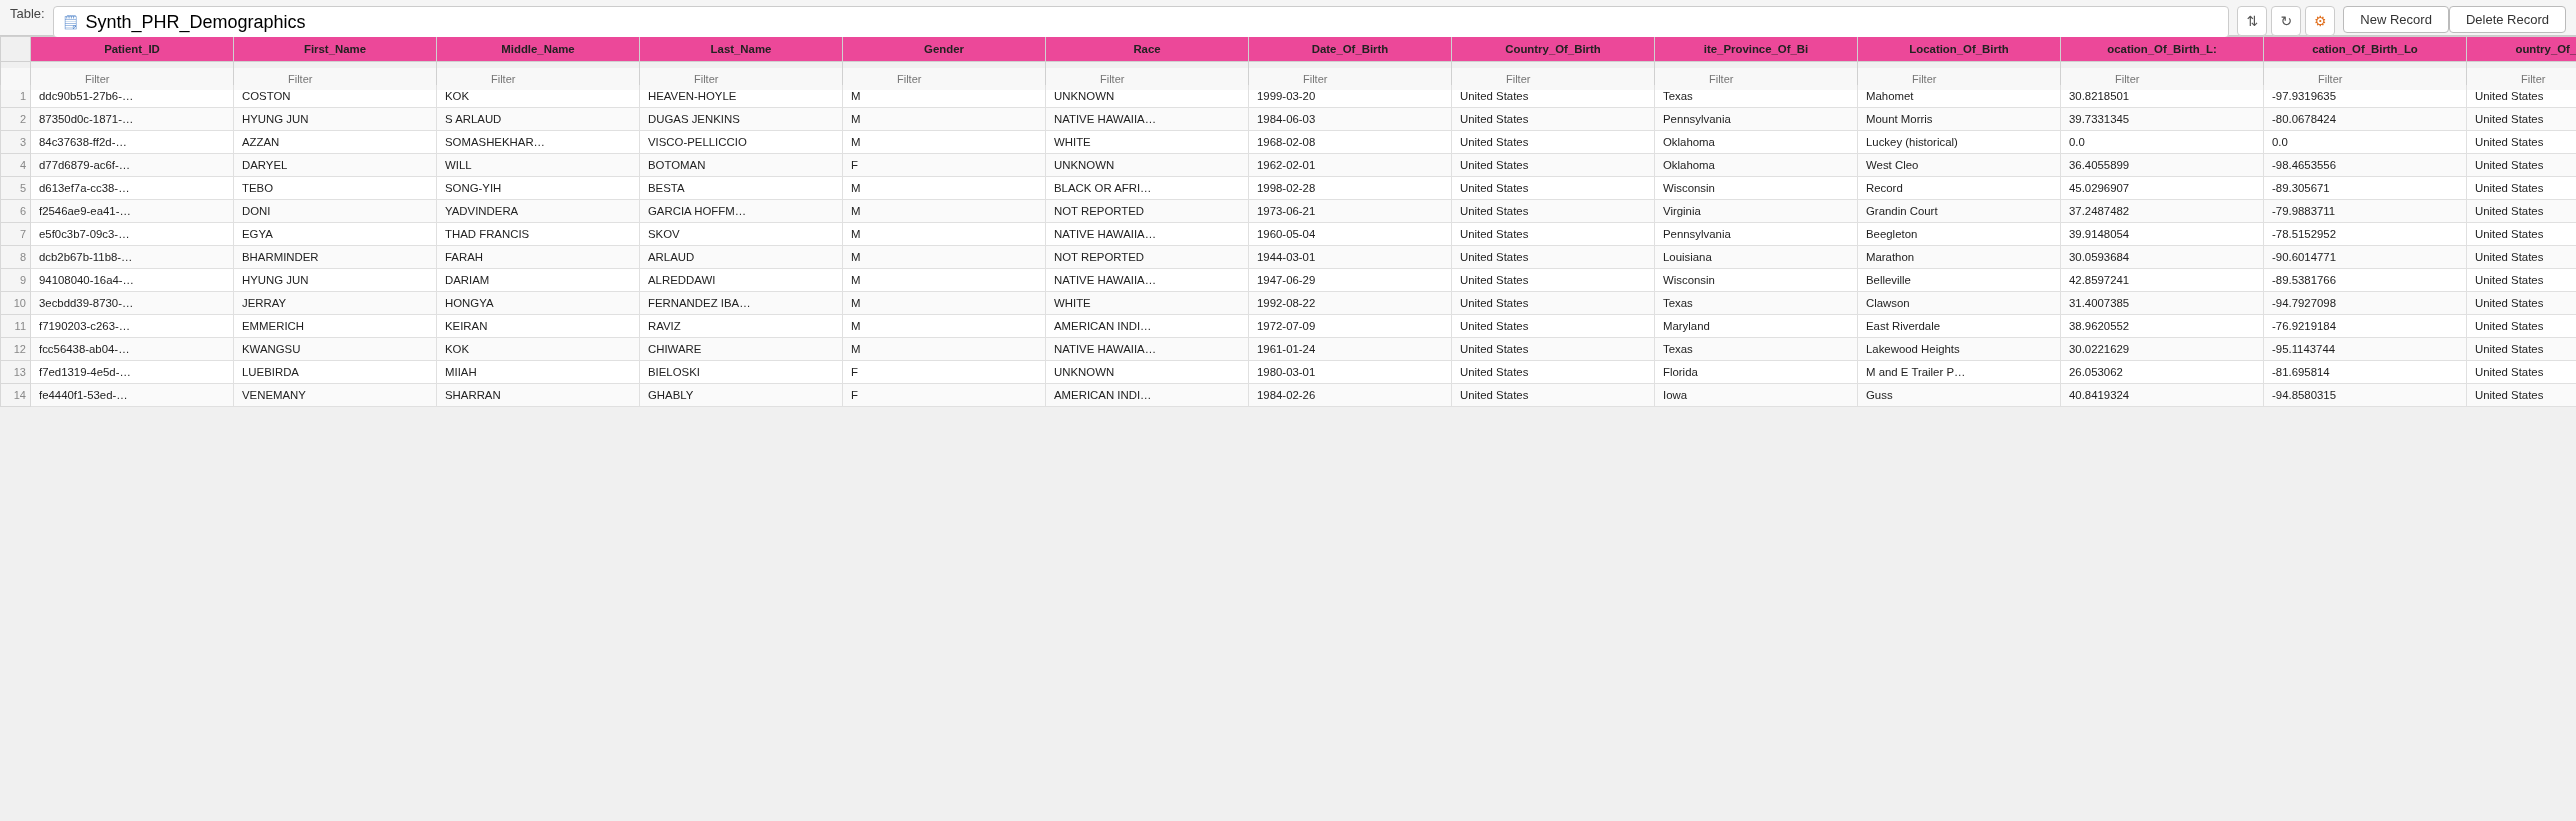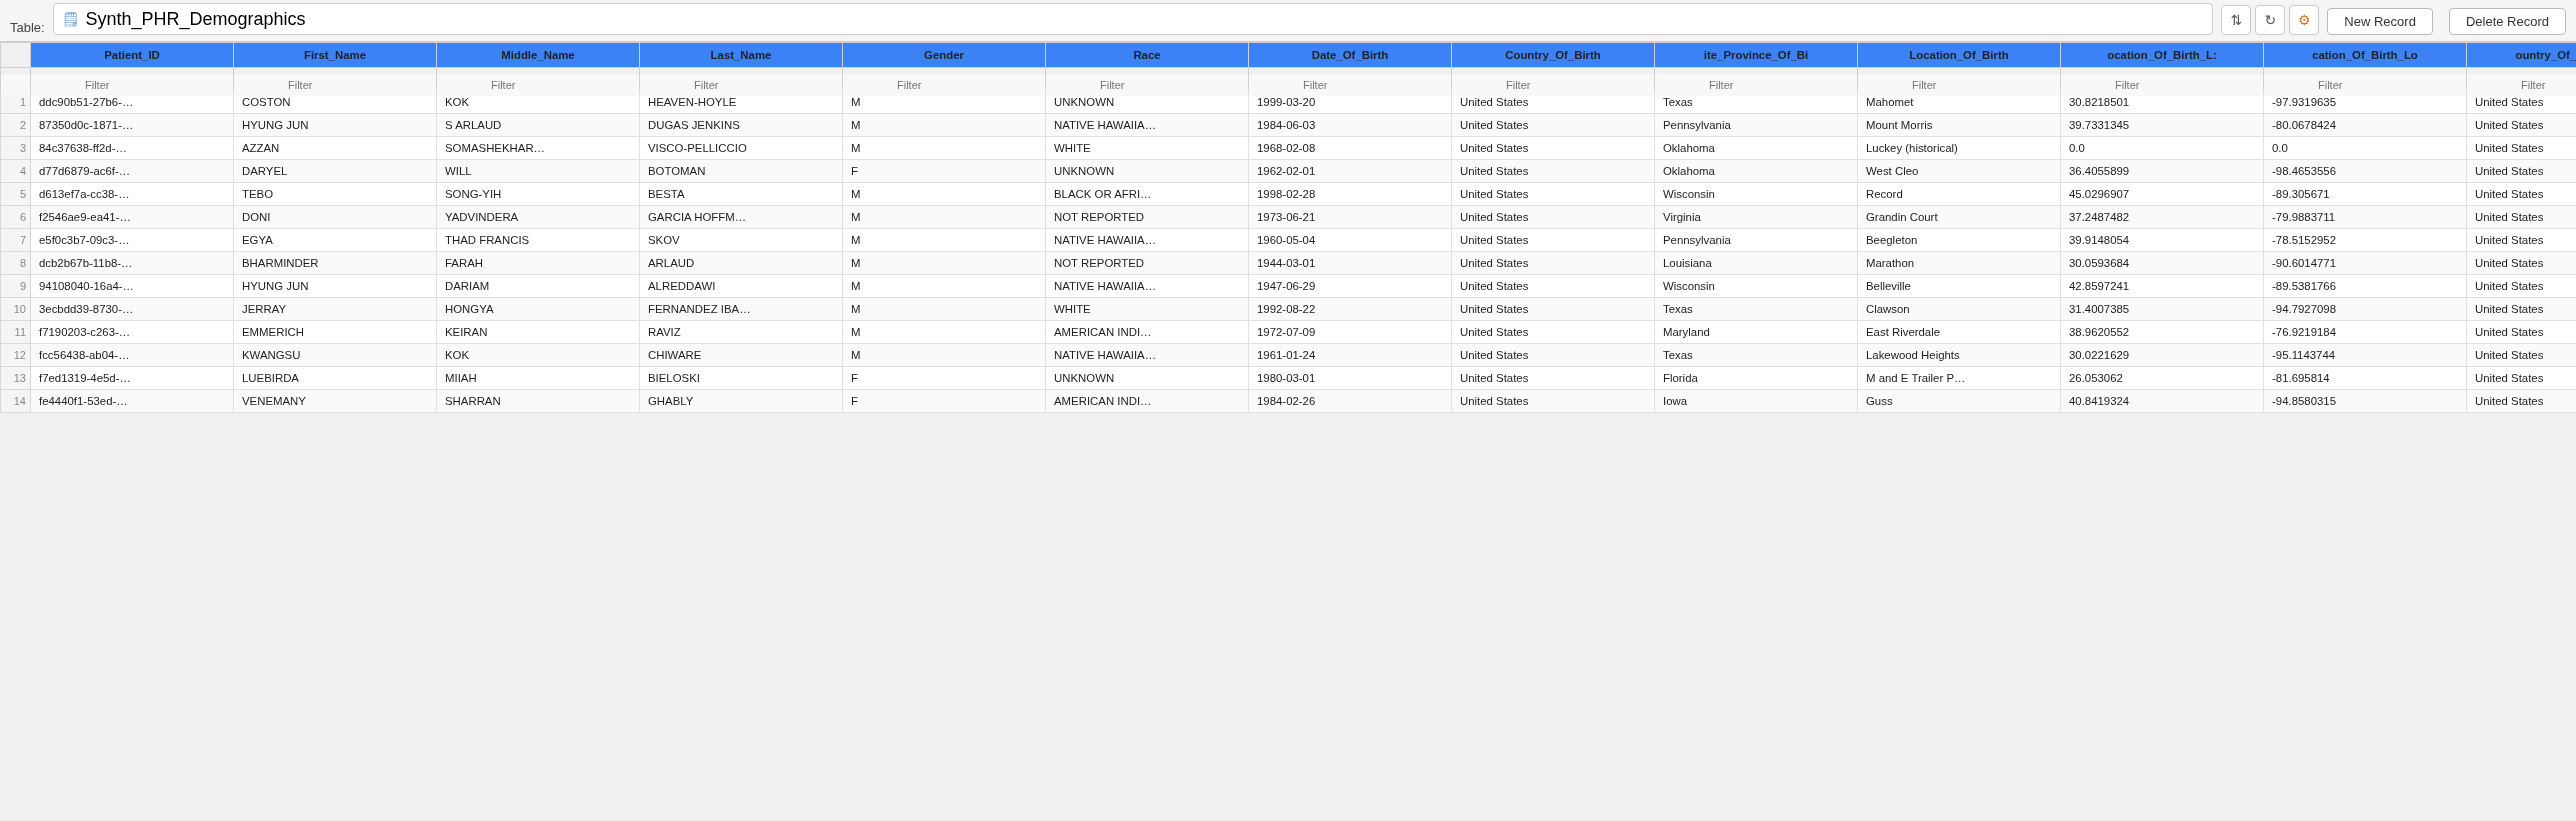--- a/index.html
+++ b/index.html
@@ -4,26 +4,26 @@
   <style>
     * { box-sizing: border-box; margin: 0; padding: 0; }
     body {
       font-family: -apple-system, BlinkMacSystemFont, "Segoe UI", sans-serif;
       font-size: 12px;
       background: #f0f0f0;
       color: #222;
     }
     .toolbar {
       display: flex;
-      align-items: flex-end;
+      align-items: flex-start;
       background: #f5f5f5;
       border-bottom: 1px solid #ccc;
       padding: 6px 10px;
       gap: 8px;
-      height: 42px;
+      height: 36px;
     }
     .toolbar-label {
       font-size: 13px;
       font-weight: 500;
       color: #444;
       white-space: nowrap;
     }
     .table-name-box {
       display: flex;
       align-items: center;
@@ -58,21 +58,21 @@
       display: flex;
       align-items: center;
       justify-content: center;
       cursor: pointer;
       font-size: 14px;
       color: #555;
     }
     .toolbar-right {
       display: flex;
       align-items: center;
-      gap: 16px;
+      gap: 0;
       margin-left: auto;
     }
     .action-btn {
       padding: 5px 16px;
       border: 1px solid #bbb;
       border-radius: 4px;
       background: white;
       font-size: 13px;
       cursor: pointer;
       white-space: nowrap;
@@ -82,21 +82,21 @@
       overflow-x: auto;
       overflow-y: auto;
       height: calc(100vh - 48px);
     }
     table {
       border-collapse: collapse;
       width: max-content;
       min-width: 100%;
     }
     thead tr:first-child th {
-      background: #3b82f6;
+      background: #ec4899;
       border: 1px solid #d0d0d0;
       padding: 6px 8px;
       font-weight: 600;
       font-size: 11.4px;
       text-align: center;
       white-space: nowrap;
       position: sticky;
       top: 0;
       z-index: 2;
     }

